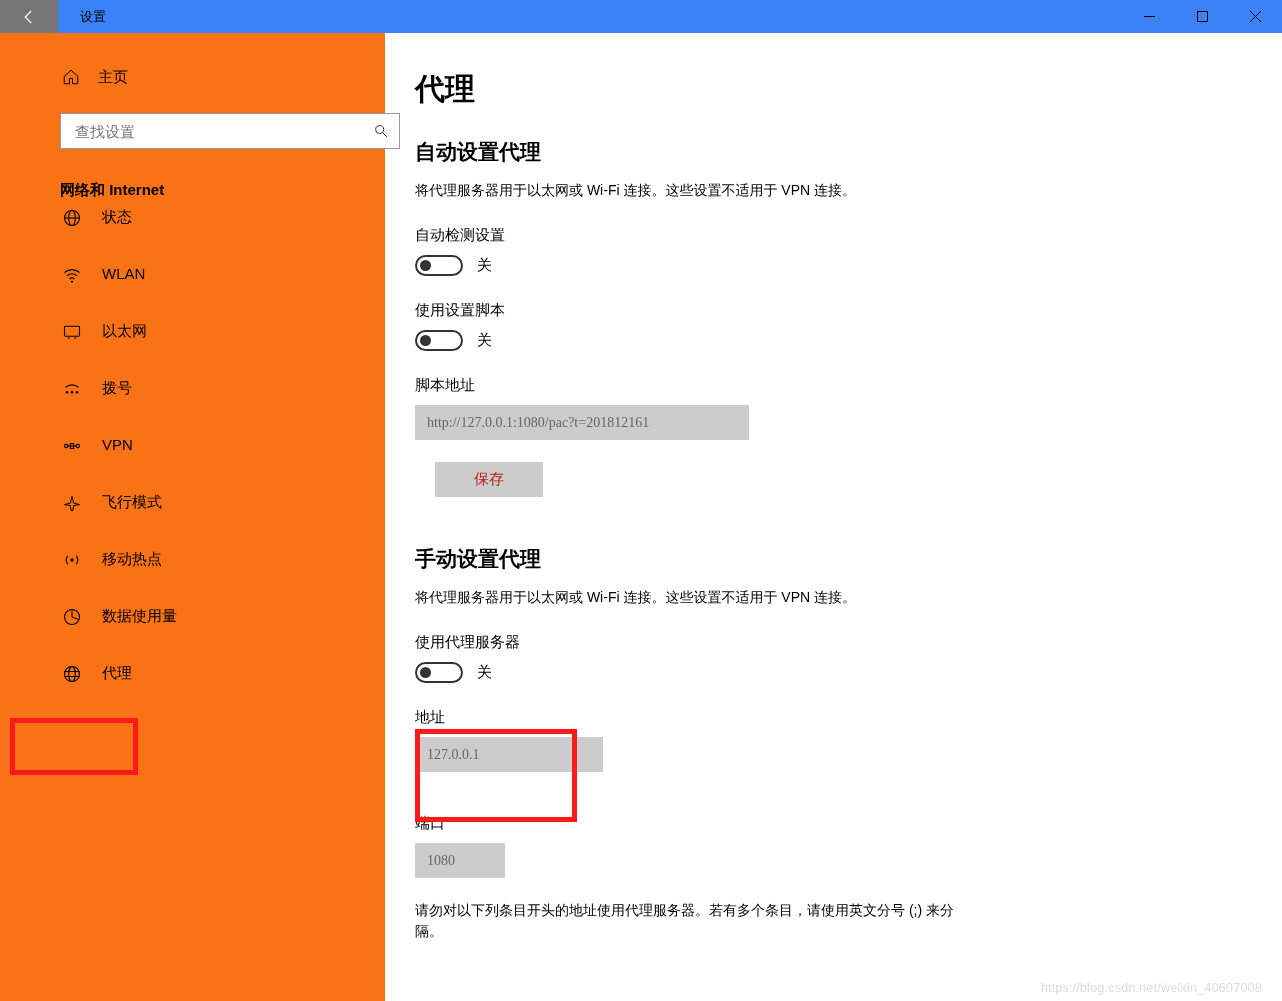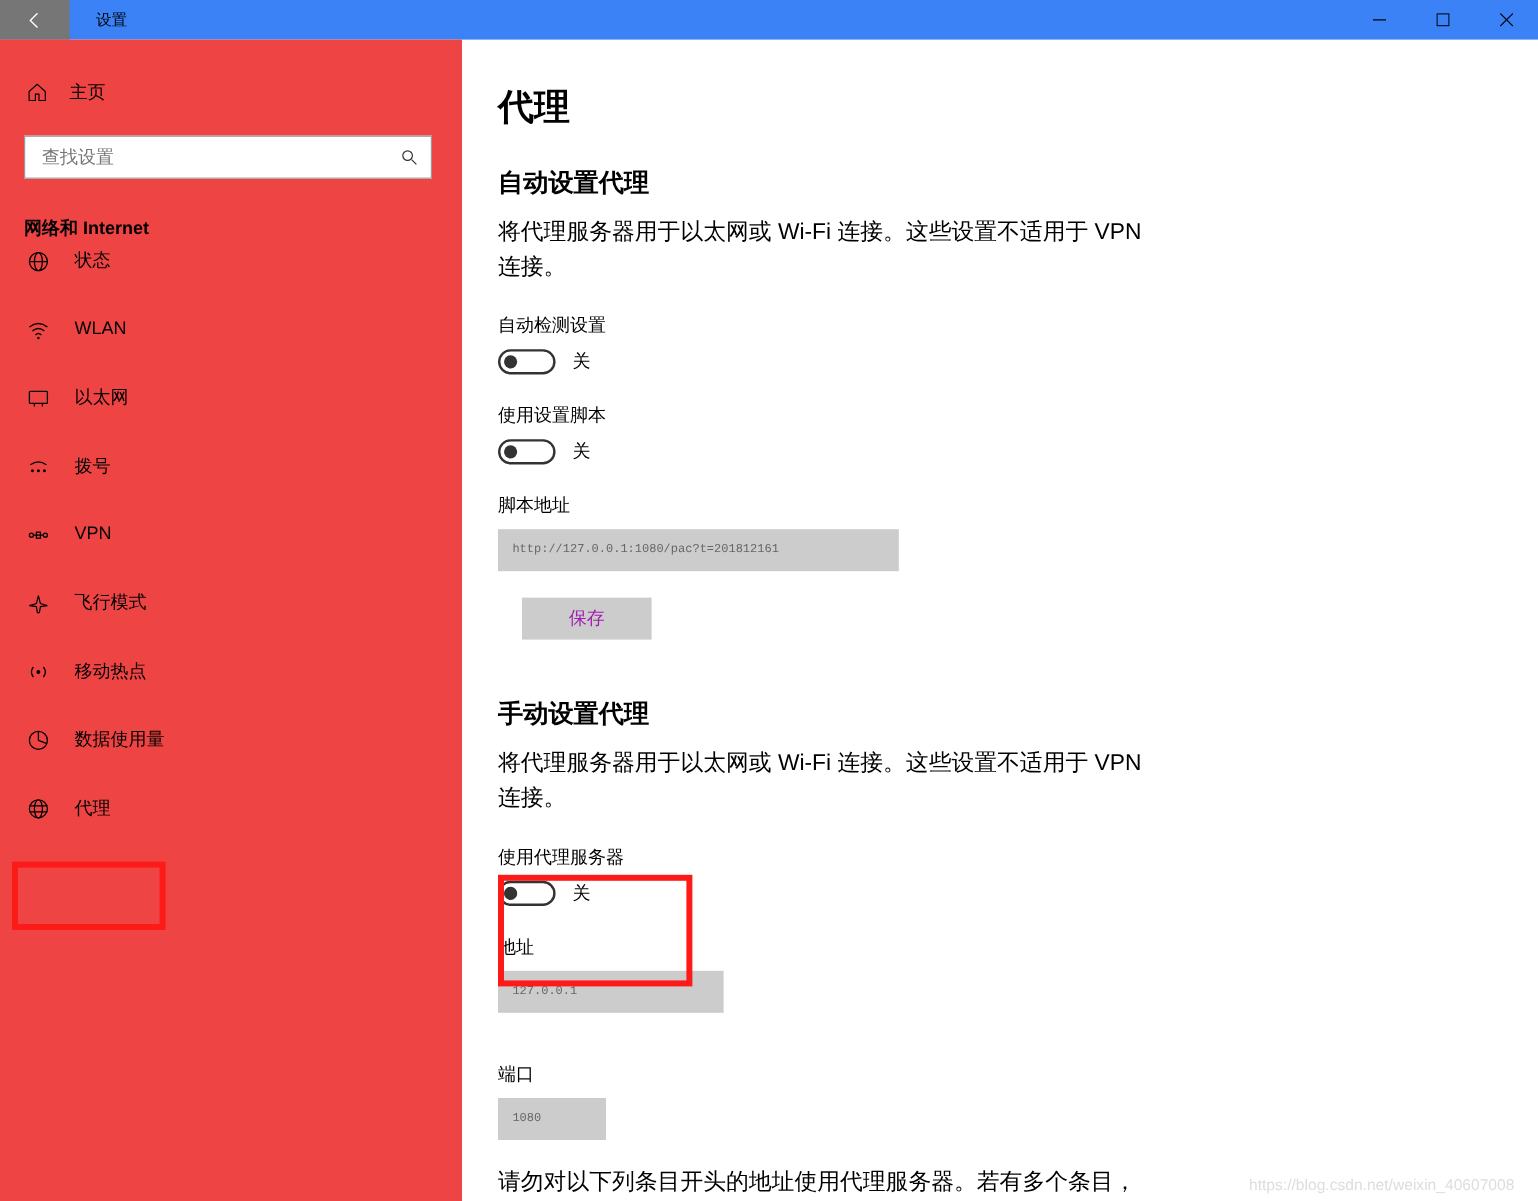--- a/index.html
+++ b/index.html
@@ -52,23 +52,24 @@
   .win-btn svg { width: 11px; height: 11px; stroke: #000; stroke-width: 1; fill: none; }
 
   .app-body {
     display: flex;
     height: calc(100% - 33px);
   }
 
   
   .sidebar {
     width: 385px;
-    background: #ef4444;
+    background: #f97316;
     padding-top: 20px;
     position: relative;
+    padding-left: 40px;
   }
   .home-row {
     display: flex;
     align-items: center;
     height: 48px;
     padding-left: 22px;
     gap: 18px;
     font-size: 15px;
   }
   .home-row svg { width: 18px; height: 18px; }
@@ -127,21 +128,21 @@
     font-size: 30px;
     font-weight: 600;
     margin-bottom: 28px;
   }
   .section-title {
     font-size: 21px;
     font-weight: 600;
     margin-bottom: 14px;
   }
   .description {
-    font-size: 19px;
+    font-size: 14px;
     max-width: 540px;
     line-height: 1.5;
     margin-bottom: 25px;
   }
   .field-label {
     font-size: 15px;
     margin-bottom: 10px;
   }
   .toggle-row {
     display: flex;
@@ -167,31 +168,31 @@
     top: 3px;
   }
   .toggle-label { font-size: 15px; }
 
   .text-input {
     width: 334px;
     height: 35px;
     border: none;
     background: #ccc;
     padding: 0 12px;
-    font-size: 10px;
-    font-family: Liberation Mono, monospace;
+    font-size: 14px;
+    font-family: Liberation Serif, serif;
     color: #666;
     margin-bottom: 22px;
   }
   .btn-save {
     width: 108px;
     height: 35px;
     border: none;
     background: #ccc;
-    color: #a21caf;
+    color: #b91c1c;
     font-size: 15px;
     font-family: inherit;
     margin-left: 20px;
     margin-bottom: 48px;
   }
   .row-inputs { display: flex; gap: 20px; flex-direction: column; }
   .col { display: flex; flex-direction: column; }
   .col .text-input.addr { width: 188px; }
   .col .text-input.port { width: 90px; }
 

